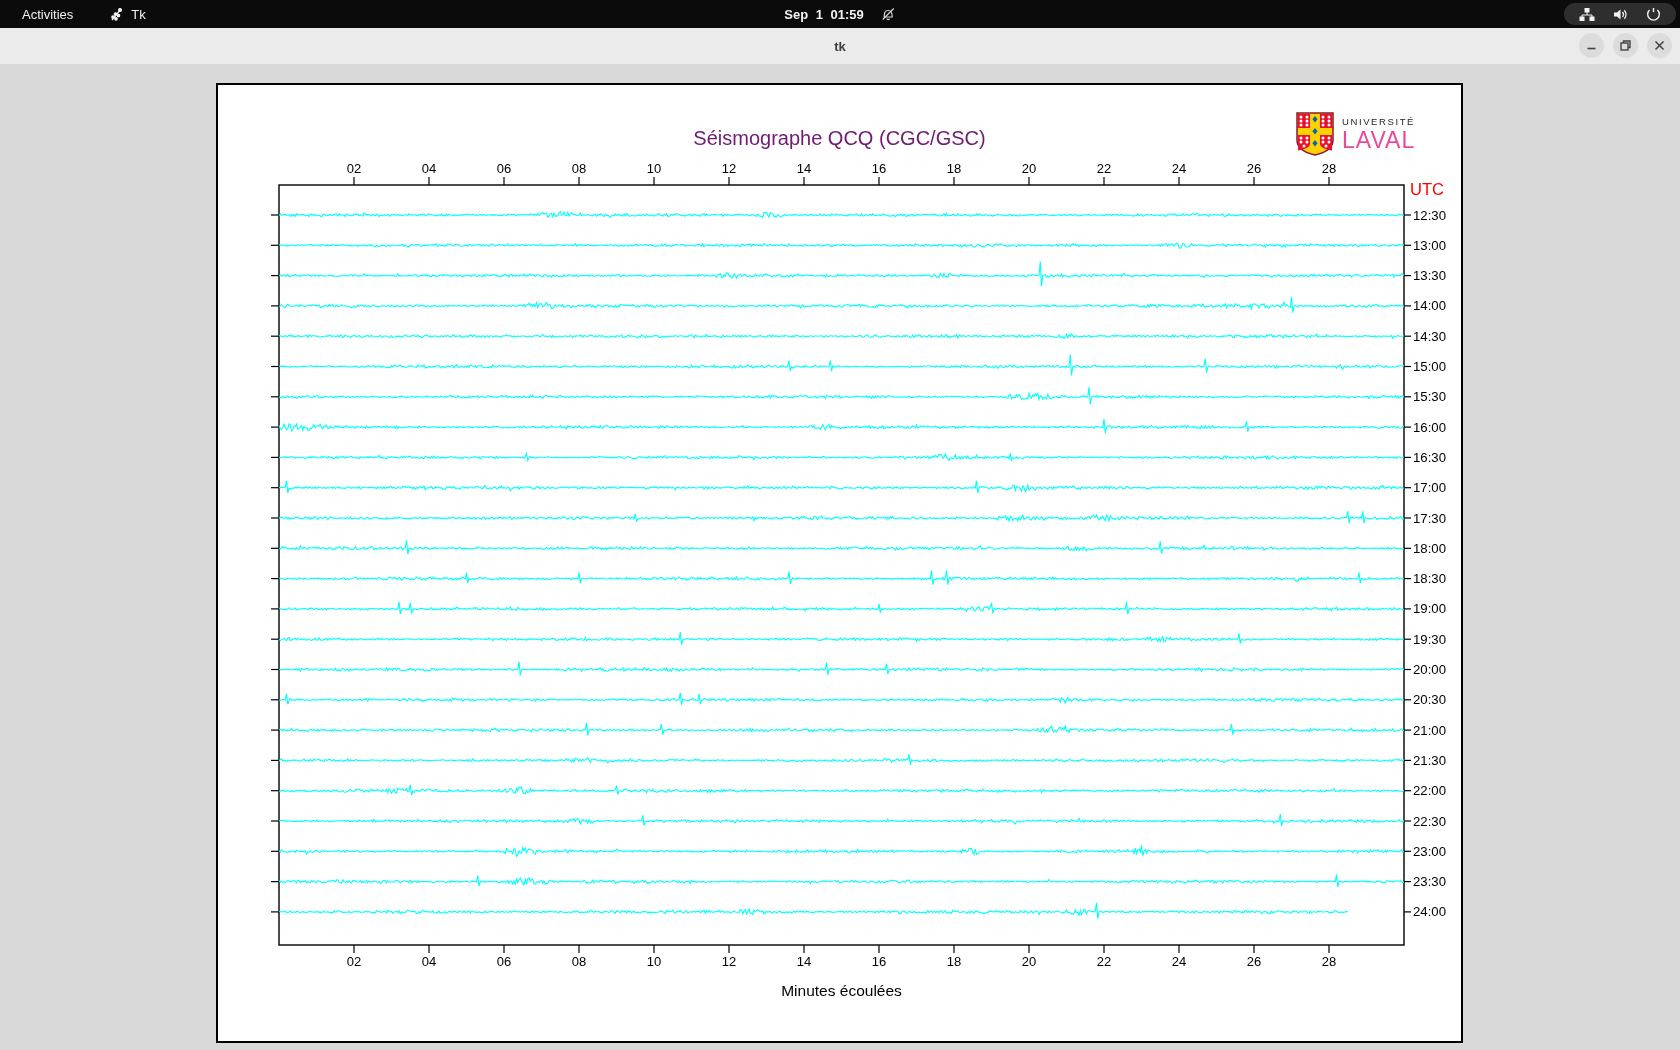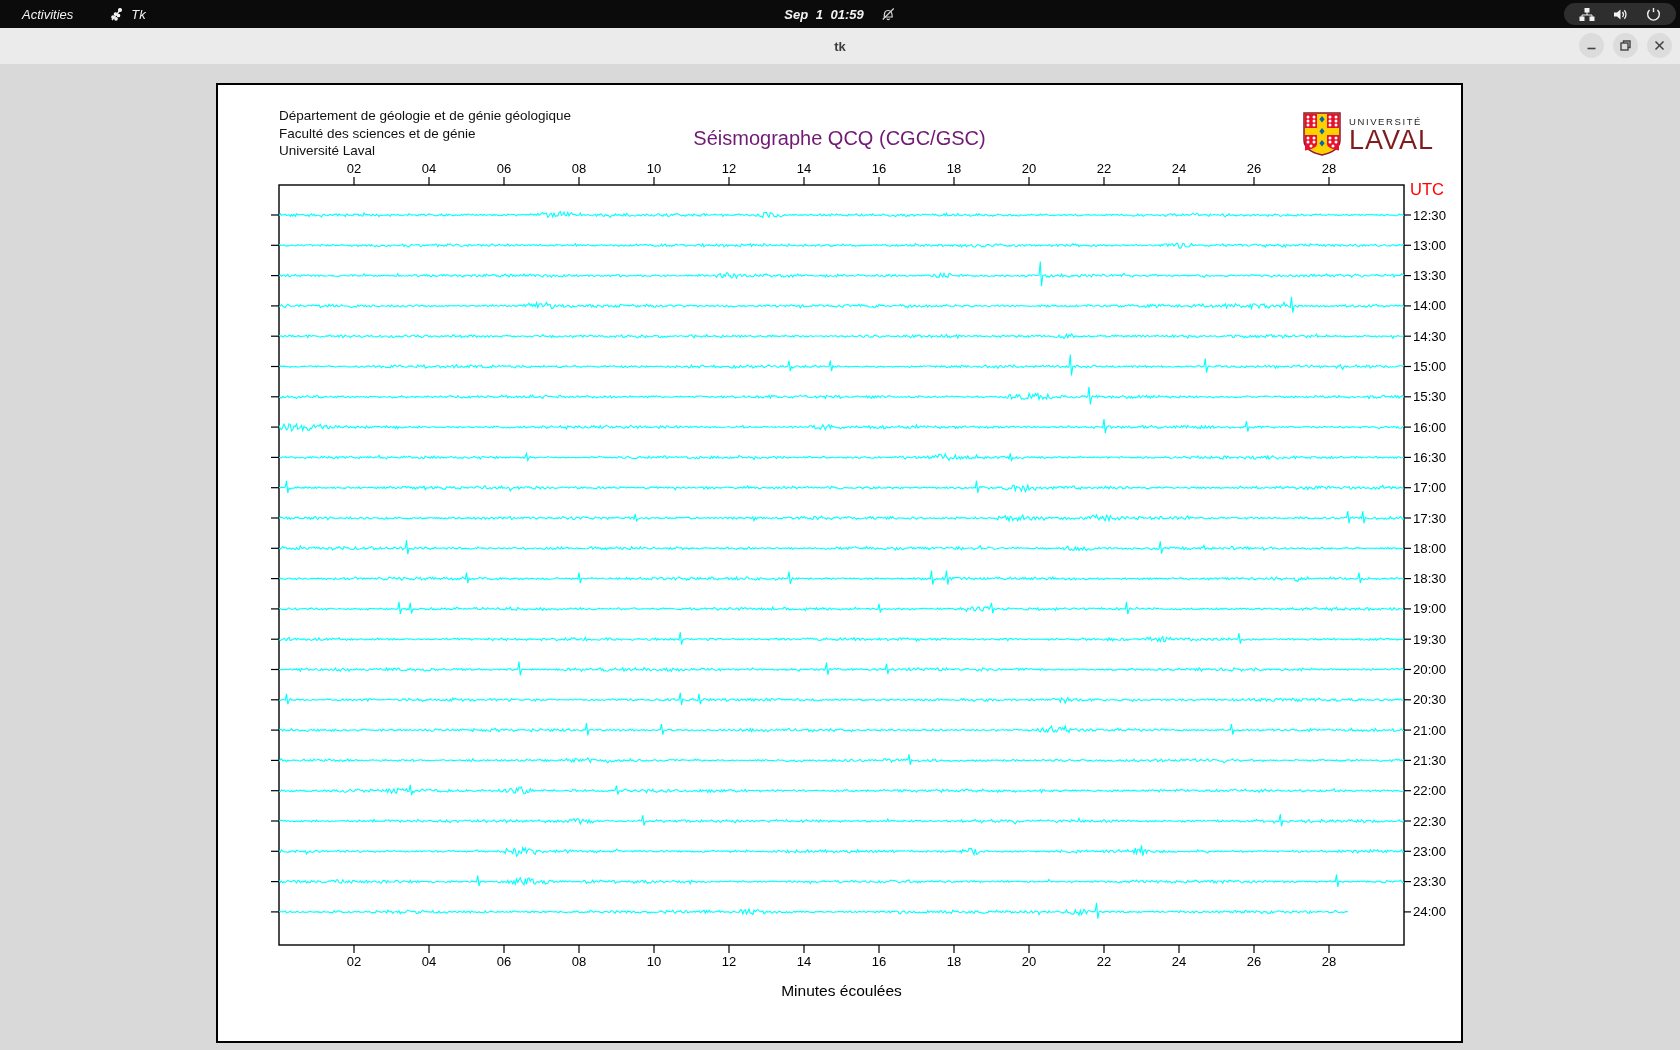--- a/index.html
+++ b/index.html
@@ -1,21 +1,21 @@
 <!DOCTYPE html>
 <html><head>
 <meta charset="utf-8">
 <style>
   html,body{margin:0;padding:0;background:#000;}
   .screen{position:relative;width:1680px;height:1050px;overflow:hidden;
           font-family:"Liberation Sans",sans-serif;}
 
   
   .topbar{position:absolute;left:0;top:0;width:1680px;height:28px;background:#0b0b0b;
-          color:#f2f2f2;display:flex;align-items:center;font-size:13px;font-style:italic;}
+          color:#f2f2f2;display:flex;align-items:center;font-size:13px;}
   .tb-left{display:flex;align-items:center;gap:30px;padding-left:16px;}
   .activities{padding:0 6px;}
   .tk-chip{display:flex;align-items:center;gap:7px;}
   .tb-center{position:absolute;left:50%;top:0;height:28px;transform:translateX(-50%);
              display:flex;align-items:center;gap:16px;}
   .clock{font-weight:600;word-spacing:4px;}
   .tb-right{position:absolute;right:4px;top:3px;height:22px;background:#2e2e2e;
             border-radius:12px;display:flex;align-items:center;gap:17px;padding:0 15px;}
 
   
@@ -27,24 +27,24 @@
         align-items:center;justify-content:center;}
 
   
   .content{position:absolute;left:0;top:64px;width:1680px;height:986px;background:#d9d9d9;}
   .panel{position:absolute;left:216px;top:19px;width:1247px;height:960px;background:#ffffff;
          border:2px solid #000;box-sizing:border-box;}
   .hdr{position:absolute;left:61px;top:22px;font-size:13.5px;line-height:17.5px;color:#101010;}
   .chart-title{position:absolute;left:0;top:42px;width:100%;text-align:center;
                font-size:20px;color:#701a75;}
   
-  .logo{position:absolute;left:1078px;top:27px;display:flex;align-items:flex-start;gap:8px;margin-left:7px;}
+  .logo{position:absolute;left:1078px;top:27px;display:flex;align-items:flex-start;gap:8px;}
   .logo-text{display:flex;flex-direction:column;margin-top:4px;}
   .logo-u{font-size:9.5px;letter-spacing:1.6px;color:#231f20;}
-  .logo-l{font-size:27px;letter-spacing:1px;color:#7f1d1d;line-height:26px;}
+  .logo-l{font-size:23px;letter-spacing:1px;color:#ec4899;line-height:26px;}
   svg text{font-family:"Liberation Sans",sans-serif;}
   .plot-svg{position:absolute;left:0;top:0;}
 </style>
 </head>
 <body>
 
 <div class="screen">
 
   <div class="topbar">
     <div class="tb-left">
@@ -118,25 +118,20 @@
             <line x1="10.5" y1="2.5" x2="2.5" y2="10.5"></line>
           </g>
         </svg>
       </div>
     </div>
   </div>
 
   <div class="content">
     <div class="panel">
 
-      <div class="hdr">
-        <div>Département de géologie et de génie géologique</div>
-        <div>Faculté des sciences et de génie</div>
-        <div>Université Laval</div>
-      </div>
 
       <div class="chart-title">Séismographe QCQ (CGC/GSC)</div>
 
       <div class="logo">
         <svg width="38" height="44" viewBox="0 0 38 44">
           <path d="M1 1 H37 V28 C37 37 28 41 19 43 C10 41 1 37 1 28 Z" fill="#ffd100" stroke="#8a1538" stroke-width="1.5"></path>
 
           <rect x="2" y="2" width="12" height="14" fill="#e8112d"></rect>
           <rect x="24" y="2" width="12" height="14" fill="#e8112d"></rect>
           <path d="M2 24 H14 V33 C14 36 9 38.5 2 39.5 Z" fill="#e8112d" transform="translate(0,-1)"></path>

